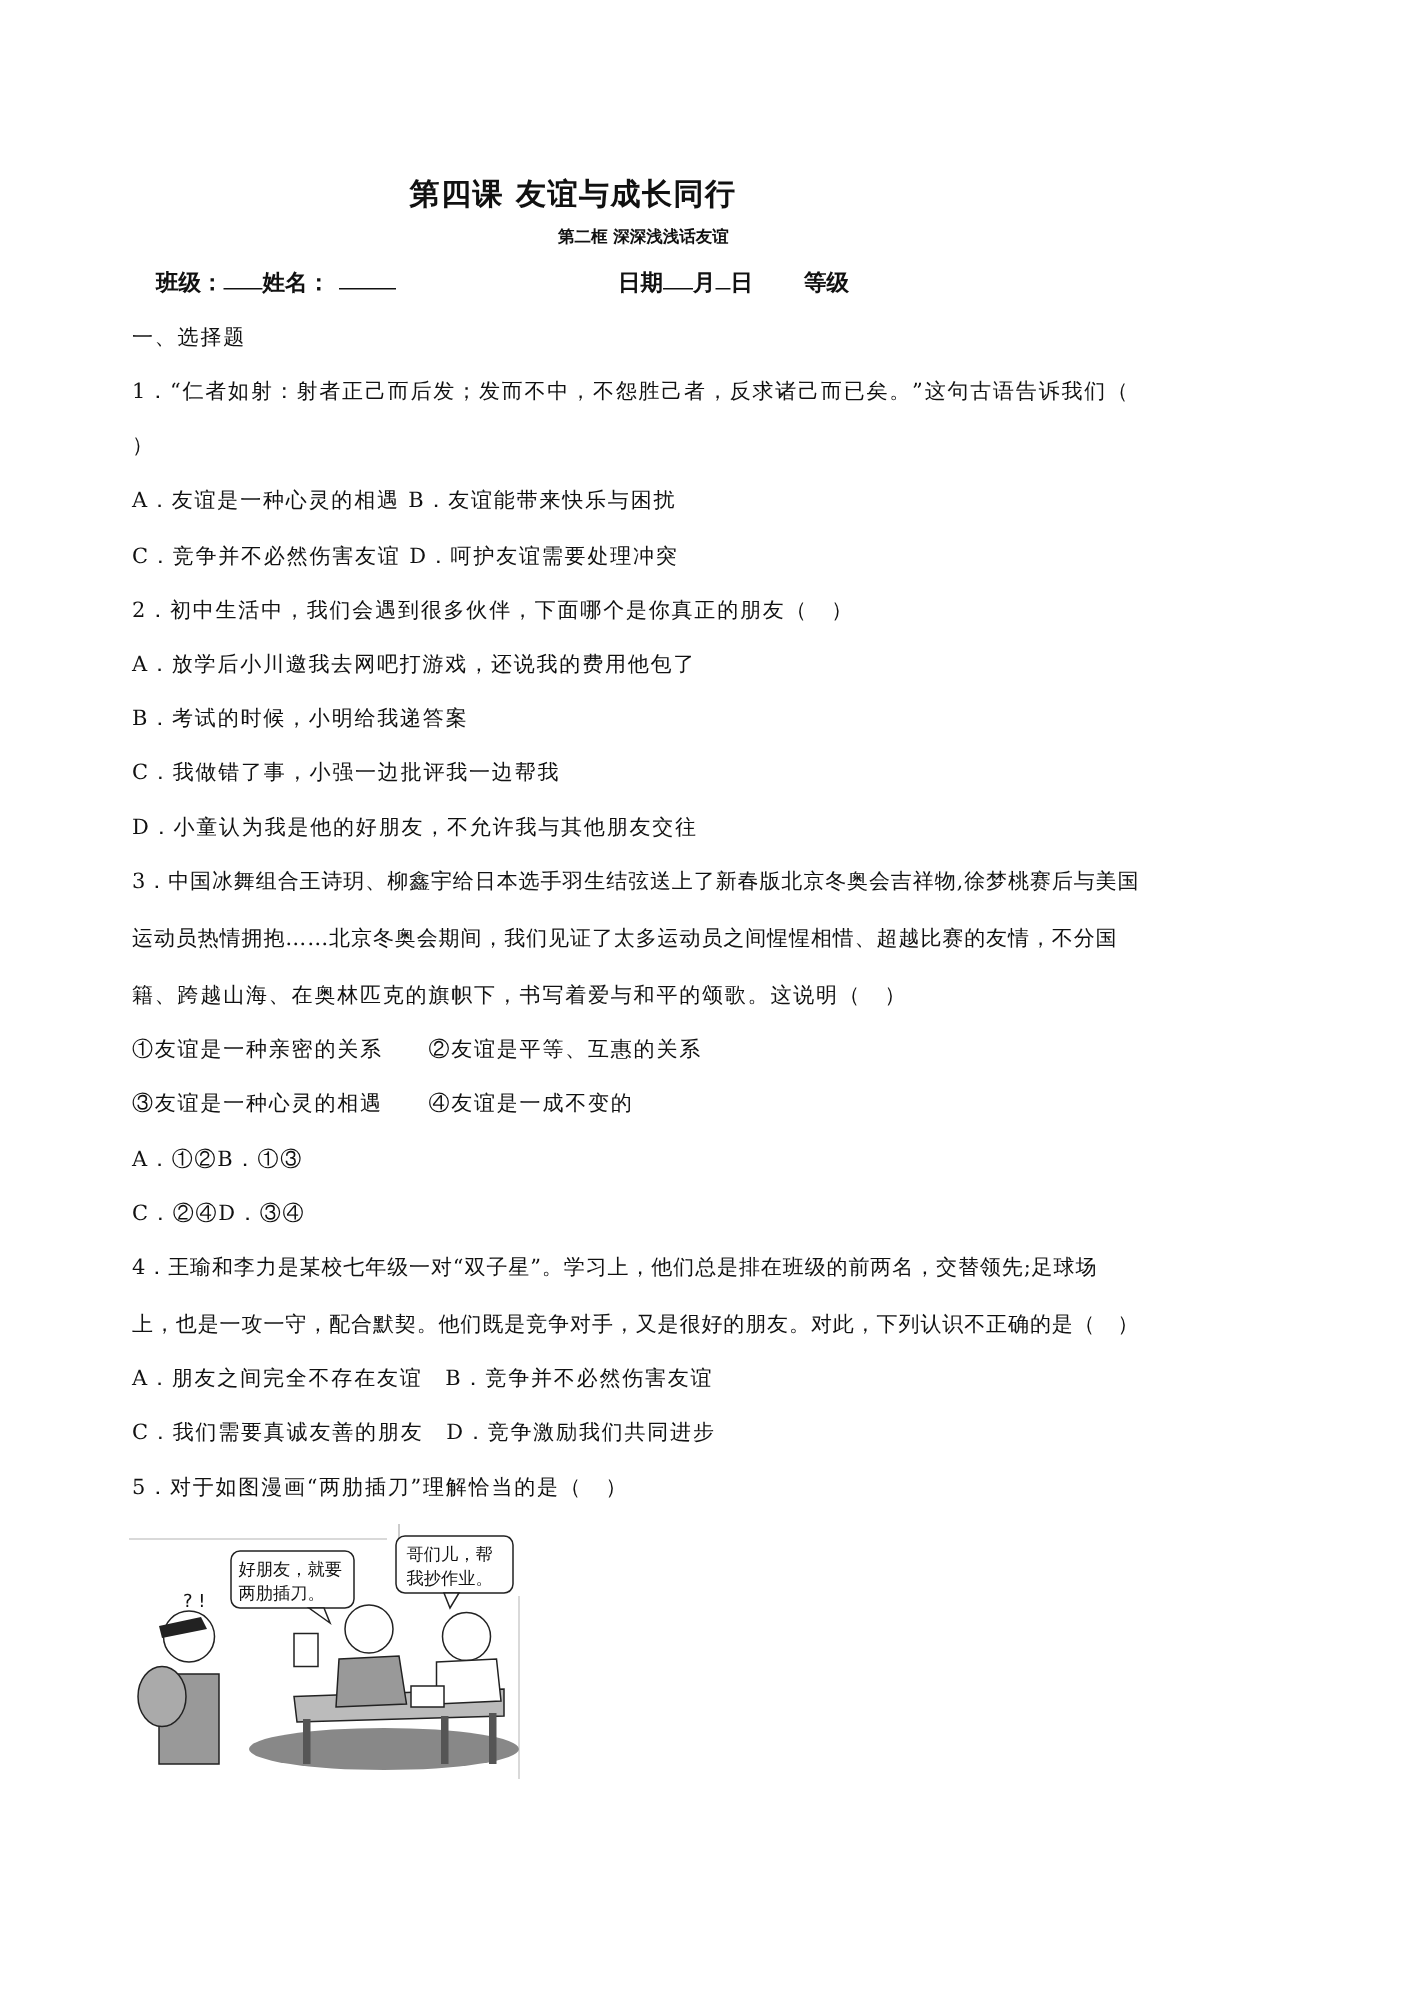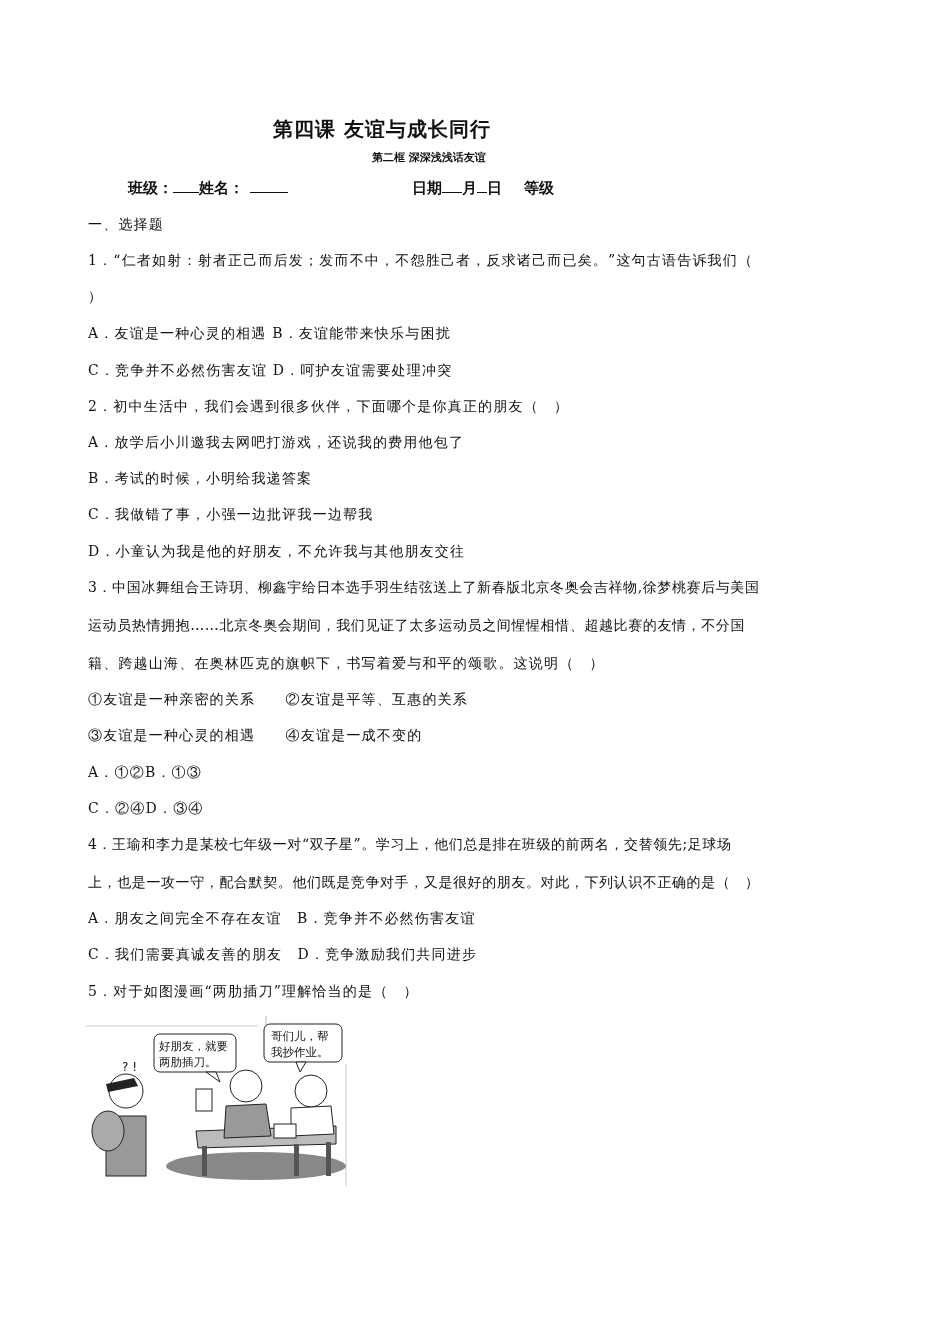--- a/index.html
+++ b/index.html
@@ -13,25 +13,25 @@
     .blank { display: inline-block; border-bottom: 1px solid #111; height: 14px; vertical-align: baseline; }
     .cartoon { left: 86px; top: 1016px; width: 268px; height: 170px; }
   </style>
 </head>
 <body>
 
 <div>
   <div class="abs title">第四课 友谊与成长同行</div>
   <div class="abs subtitle">第二框 深深浅浅话友谊</div>
 
-  <div class="abs infoline" style="left:104px;margin-left:24px;">
+  <div class="abs infoline" style="left:104px;">
     <span>班级：</span><span class="blank" style="width:26px"></span><span>姓名：</span><span class="blank" style="width:38px;margin-left:6px"></span>
   </div>
   <div class="abs infoline" style="left:412px;">
-    <span>日期</span><span class="blank" style="width:20px"></span><span>月</span><span class="blank" style="width:10px"></span><span>日</span><span style="margin-left:22px">等级</span>
+    <span>日期</span><span class="blank" style="width:20px"></span><span>月</span><span class="blank" style="width:10px"></span><span>日</span><span style="margin-left:34px">等级</span>
   </div>
 
   <div class="abs line" style="top:216px;">一、选择题</div>
 
   <div class="abs line" style="top:252px;">1．“仁者如射：射者正己而后发；发而不中，不怨胜己者，反求诸己而已矣。”这句古语告诉我们（</div>
   <div class="abs line" style="top:288px;">）</div>
   <div class="abs line" style="top:325px;">A．友谊是一种心灵的相遇 B．友谊能带来快乐与困扰</div>
   <div class="abs line" style="top:362px;">C．竞争并不必然伤害友谊 D．呵护友谊需要处理冲突</div>
 
   <div class="abs line" style="top:398px;">2．初中生活中，我们会遇到很多伙伴，下面哪个是你真正的朋友（　）</div>

